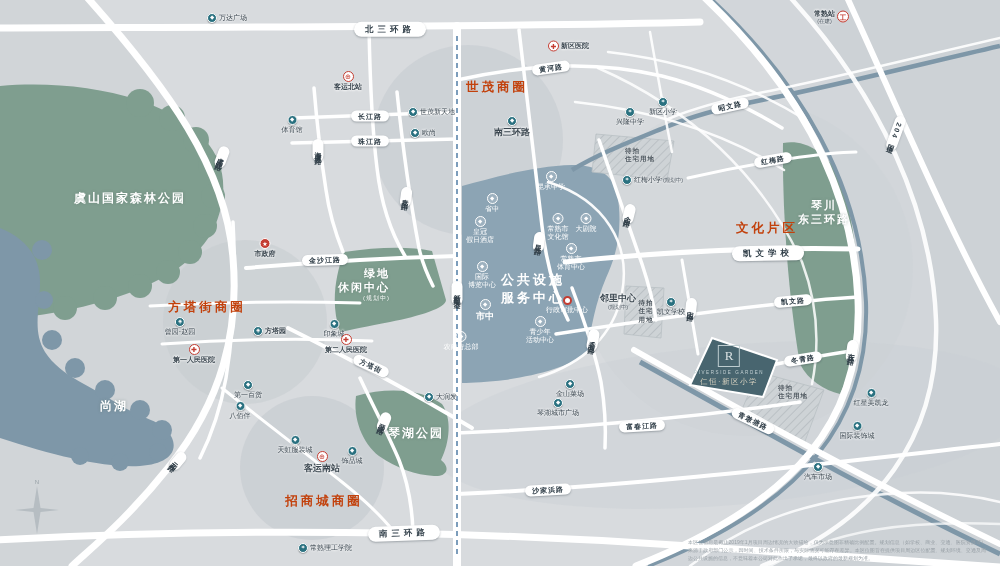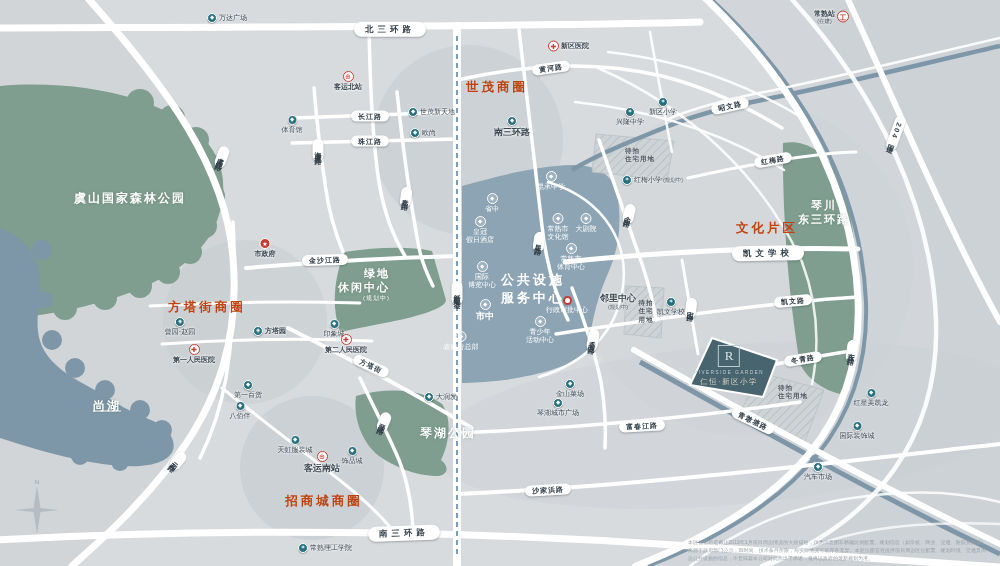--- a/index.html
+++ b/index.html
@@ -224,33 +224,33 @@
     <div class="pill" style="left: 803px; top: 359px; transform: translate(-50%, -50%) rotate(-9deg);">冬青路</div>
     <div class="pill" style="left: 371px; top: 366px; transform: translate(-50%, -50%) rotate(25deg);">方塔街</div>
     <div class="pill v" style="left: 384px; top: 422px; transform: translate(-50%, -50%) rotate(22deg);">琴湖路</div>
     <div class="pill v" style="left: 178px; top: 461px; transform: translate(-50%, -50%) rotate(40deg);">元和路</div>
     <div class="pill" style="left: 753px; top: 421px; transform: translate(-50%, -50%) rotate(26deg);">青墩塘路</div>
     <div class="pill" style="left: 642px; top: 426px; transform: translate(-50%, -50%) rotate(-3deg);">富春江路</div>
     <div class="pill" style="left: 548px; top: 490px; transform: translate(-50%, -50%) rotate(-3deg);">沙家浜路</div>
     <div class="area park" style="left: 130px; top: 198px;">
       <div>虞山国家森林公园</div>
     </div>
-    <div class="area park" style="left: 107px; top: 406px; text-decoration: underline;">
+    <div class="area park" style="left: 114px; top: 406px;">
       <div>尚湖</div>
     </div>
     <div class="area park-center" style="left: 364px; top: 284px; text-align: right;">
       <div>绿地</div>
       <div>休闲中心</div>
       <span class="sub">(规划中)</span>
     </div>
     <div class="area park-center" style="left: 824px; top: 213px;">
       <div>琴川</div>
       <div>东三环路</div>
     </div>
-    <div class="area park" style="left: 416px; top: 433px; margin-left: 32px;">
+    <div class="area park" style="left: 416px; top: 433px;">
       <div>琴湖公园</div>
     </div>
     <div class="area biz" style="left: 497px; top: 88px;">
       <div>世茂商圈</div>
     </div>
     <div class="area biz" style="left: 207px; top: 292px; margin-top: 16px;">
       <div>方塔街商圈</div>
     </div>
     <div class="area biz" style="left: 324px; top: 502px;">
       <div>招商城商圈</div>

